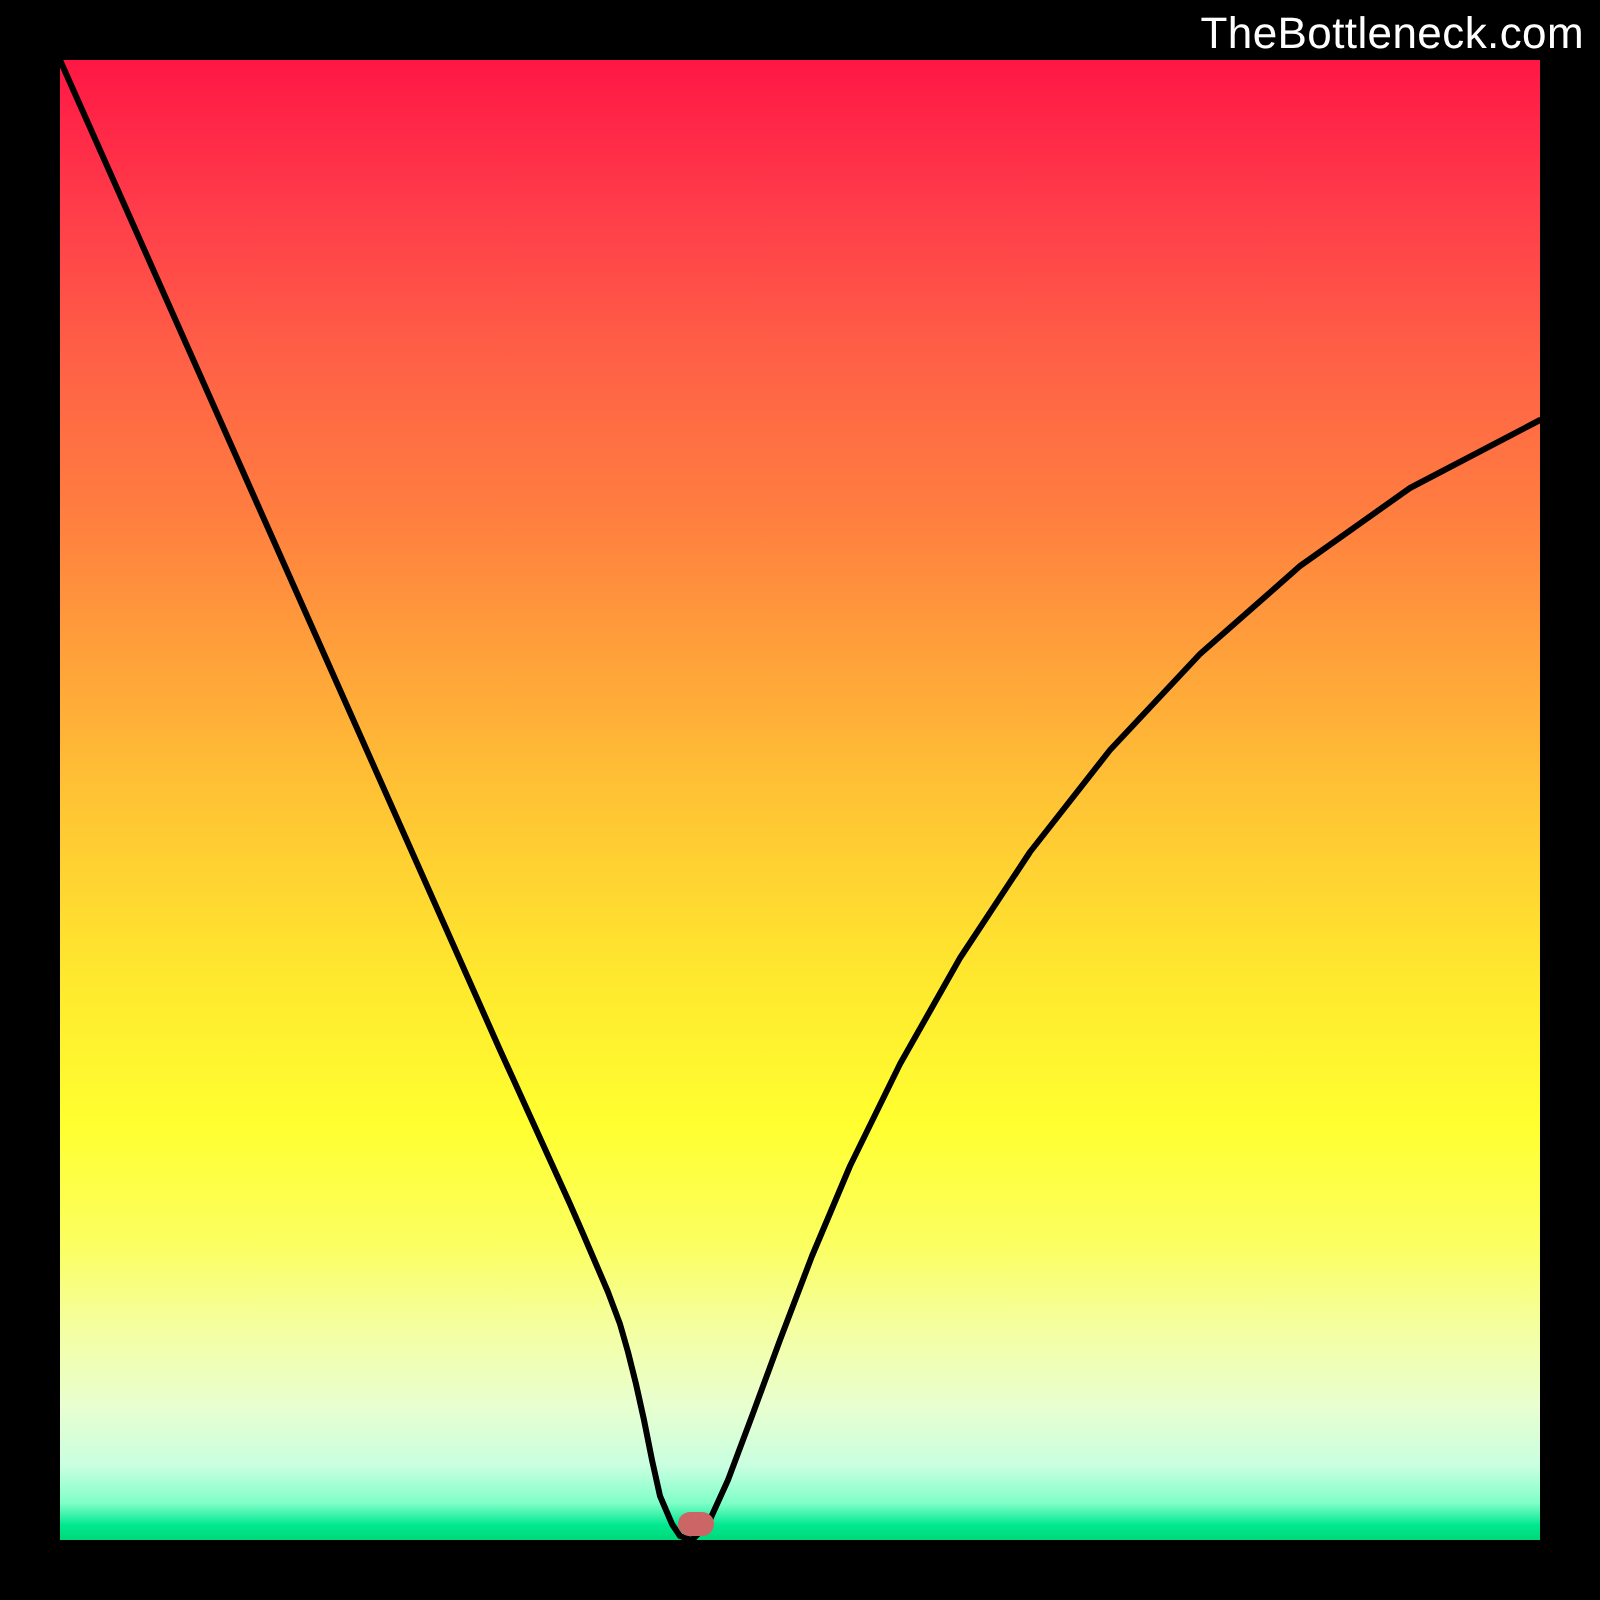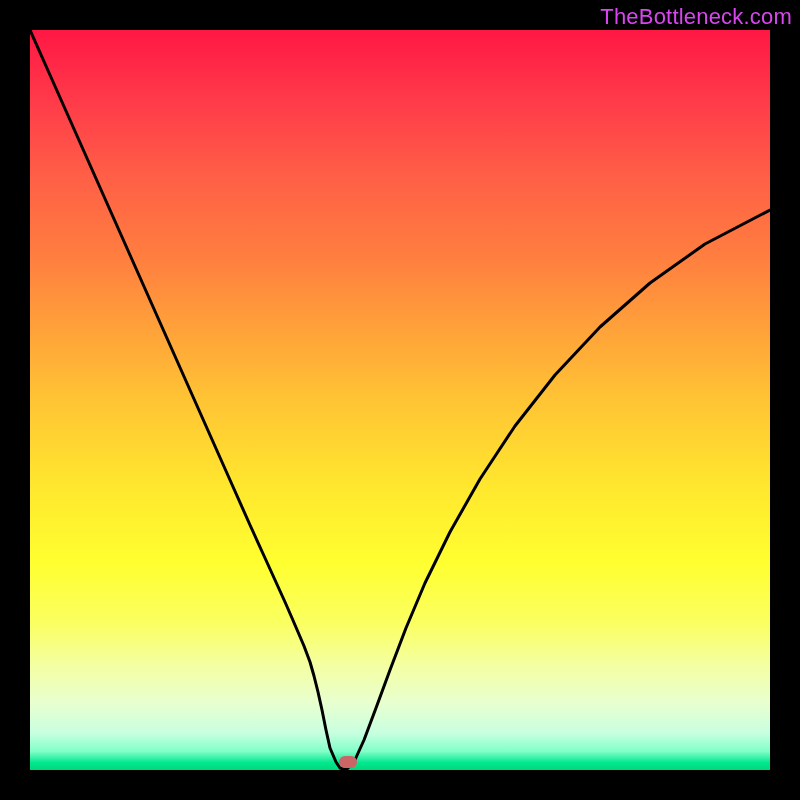--- a/index.html
+++ b/index.html
@@ -47,21 +47,21 @@
     border-radius: 6px;
     background: #cc6666;
     transform: translate(-50%, -50%);
   }
   .watermark {
     position: absolute;
     top: 4px;
     right: 8px;
     font-family: Arial, Helvetica, sans-serif;
     font-size: 22px;
-    color: #d946ef;
+    color: #ffffff;
     letter-spacing: 0.2px;
     user-select: none;
     margin-left: 35px;
   }
 </style>
 </head>
 <body>
 
 <div class="frame">
   <div class="watermark">TheBottleneck.com</div>

